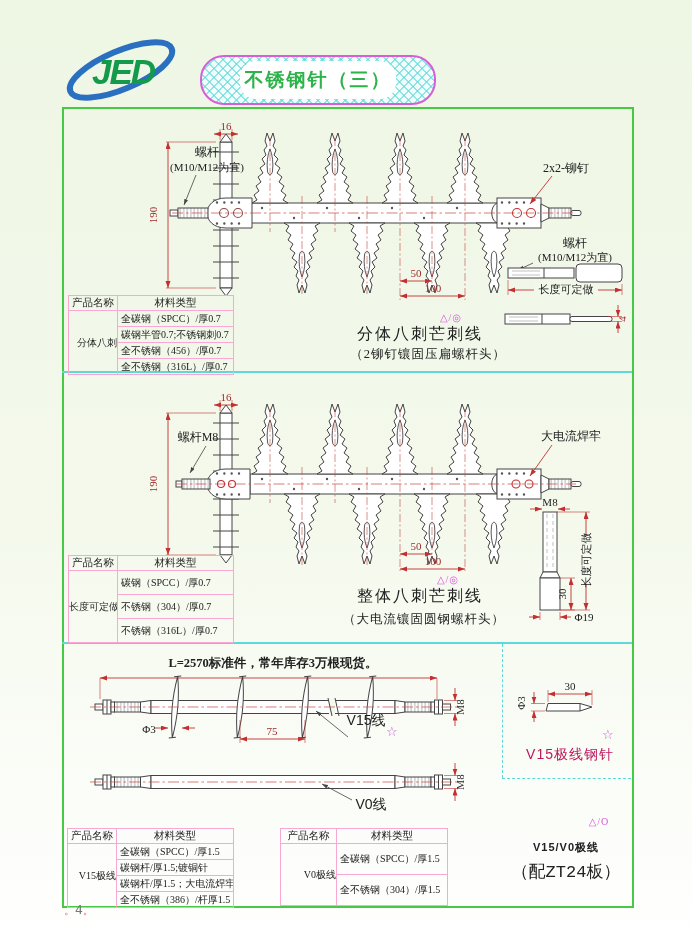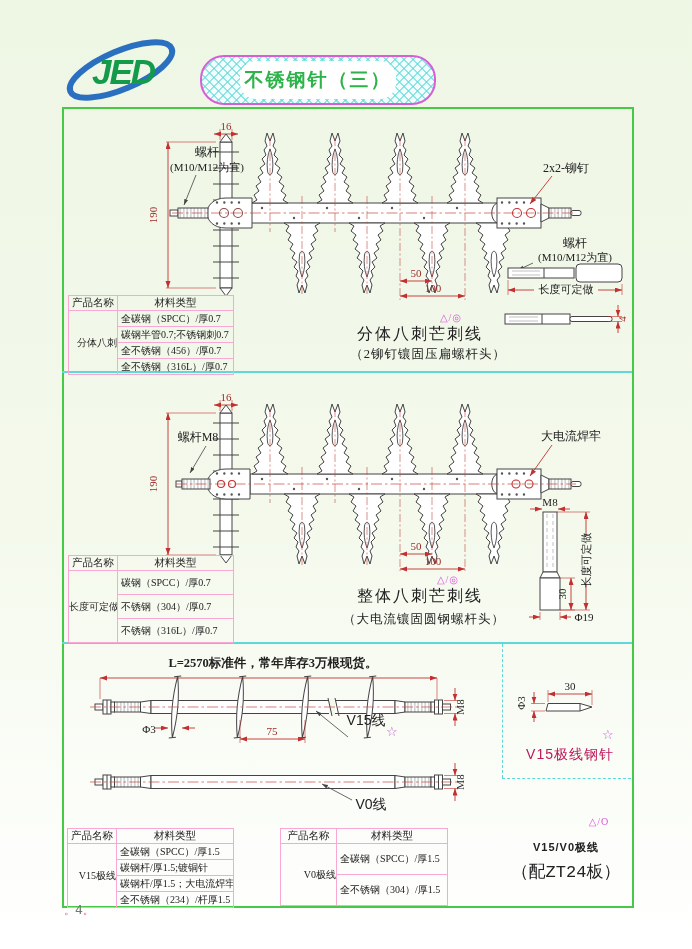--- a/index.html
+++ b/index.html
@@ -470,21 +470,21 @@
     <td class="c1" rowspan="4">V15极线</td>
     <td>全碳钢（SPCC）/厚1.5</td>
   </tr>
   <tr>
         <td>碳钢杆/厚1.5;镀铜针</td>
       </tr>
   <tr>
         <td>碳钢杆/厚1.5；大电流焊牢</td>
       </tr>
   <tr>
-        <td>全不锈钢（234）/杆厚1.5</td>
+        <td>全不锈钢（386）/杆厚1.5</td>
       </tr>
 </tbody>
   </table>
 
 <table class="spec rows30" style="left:280px;top:828px;width:168px">
   <tbody>
       <tr class="hd">
     <td class="c1" style="width:55px">产品名称</td>
     <td>材料类型</td>
   </tr>

